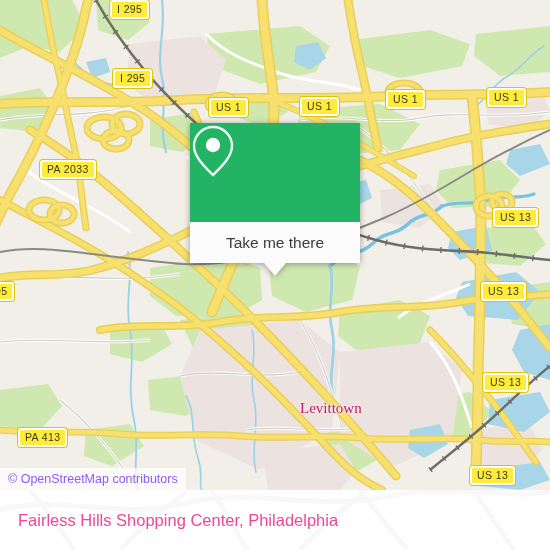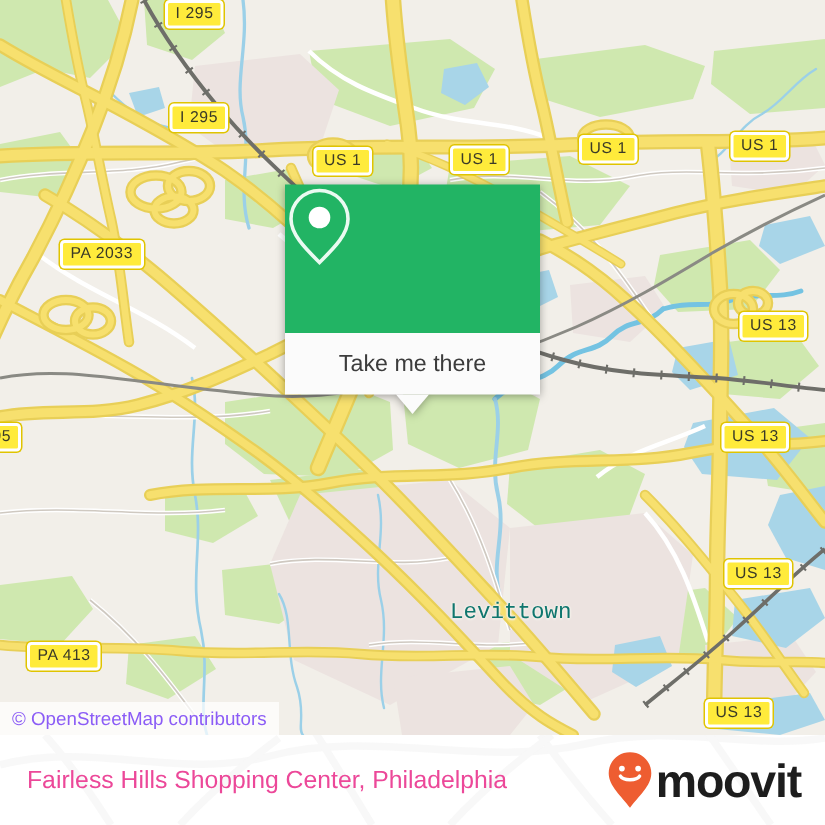--- a/index.html
+++ b/index.html
@@ -30,24 +30,24 @@
     letter-spacing:.4px;
     padding:1px 5px 2px 5px;
     line-height:12px;
     white-space:nowrap;
     font-family:"Liberation Sans", sans-serif;
   }
 
   
   .placelabel{
     position:absolute;
-    color:#0f766e;
+    color:#be185d;
     font-size:15px;
     white-space:nowrap;
-    font-family:Liberation Mono, monospace;
+    font-family:Liberation Serif, serif;
     text-shadow:
       1px 0 1px #f2efe9,-1px 0 1px #f2efe9,
       0 1px 1px #f2efe9,0 -1px 1px #f2efe9;
   }
 
   
   .popup{
     position:absolute;left:190px;top:123px;width:170px;
     filter:drop-shadow(0 1px 3px rgba(0,0,0,.35));
   }
@@ -318,25 +318,16 @@
         <path d="M30,490 C46,508 60,528 74,550"></path>
         <path d="M210,488 C224,510 236,530 248,550"></path>
         <path d="M360,490 C376,512 392,532 408,550"></path>
         <path d="M470,486 C486,508 500,530 514,550"></path>
         <path d="M120,550 C140,528 162,510 186,492"></path>
         <path d="M300,550 C322,526 344,508 368,490"></path>
       </g>
     </svg>
     <div class="footer-inner">
       <div class="footer-title">Fairless Hills Shopping Center, Philadelphia</div>
-      <div class="brand">
-        <svg width="30" height="38" viewBox="0 0 30 38">
-          <path d="M15,0.5 C7,0.5 0.8,6.7 0.8,14.5 C0.8,23 9.5,30 15,37.5 C20.5,30 29.2,23 29.2,14.5 C29.2,6.7 23,0.5 15,0.5 Z" fill="#ee5d31"></path>
-          <circle cx="9.6" cy="11.4" r="1.9" fill="#ffffff"></circle>
-          <circle cx="20.4" cy="11.4" r="1.9" fill="#ffffff"></circle>
-          <path d="M8.6,16.4 C10.6,19.6 19.4,19.6 21.4,16.4" stroke="#ffffff" stroke-width="2.3" fill="none" stroke-linecap="round"></path>
-        </svg>
-        <span class="brand-word">moovit</span>
-      </div>
     </div>
   </div>
 
 </div>
 
 </body></html>

